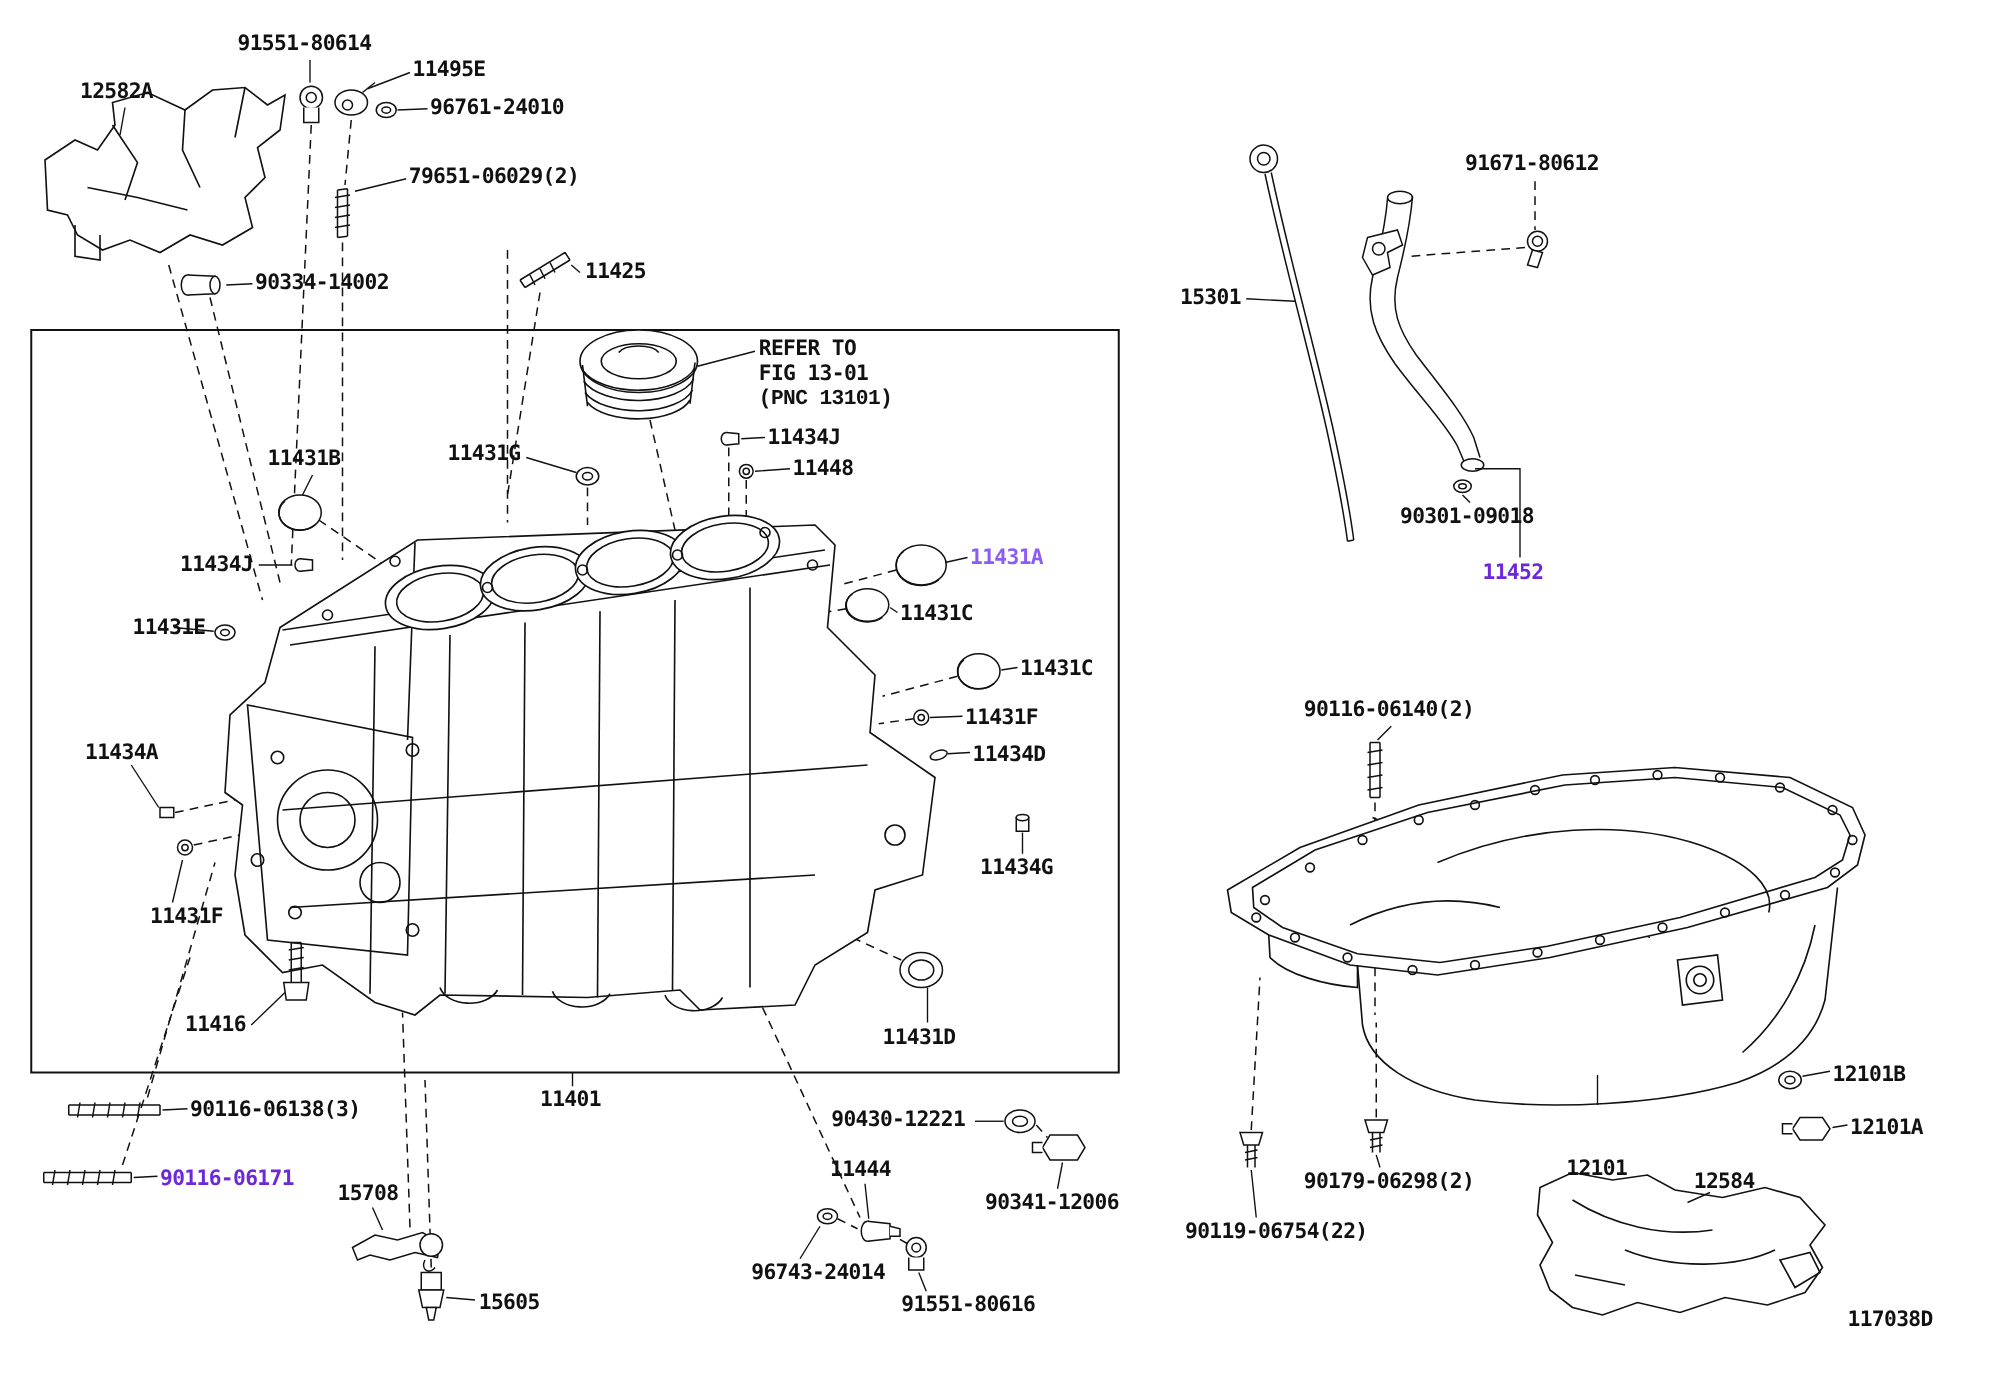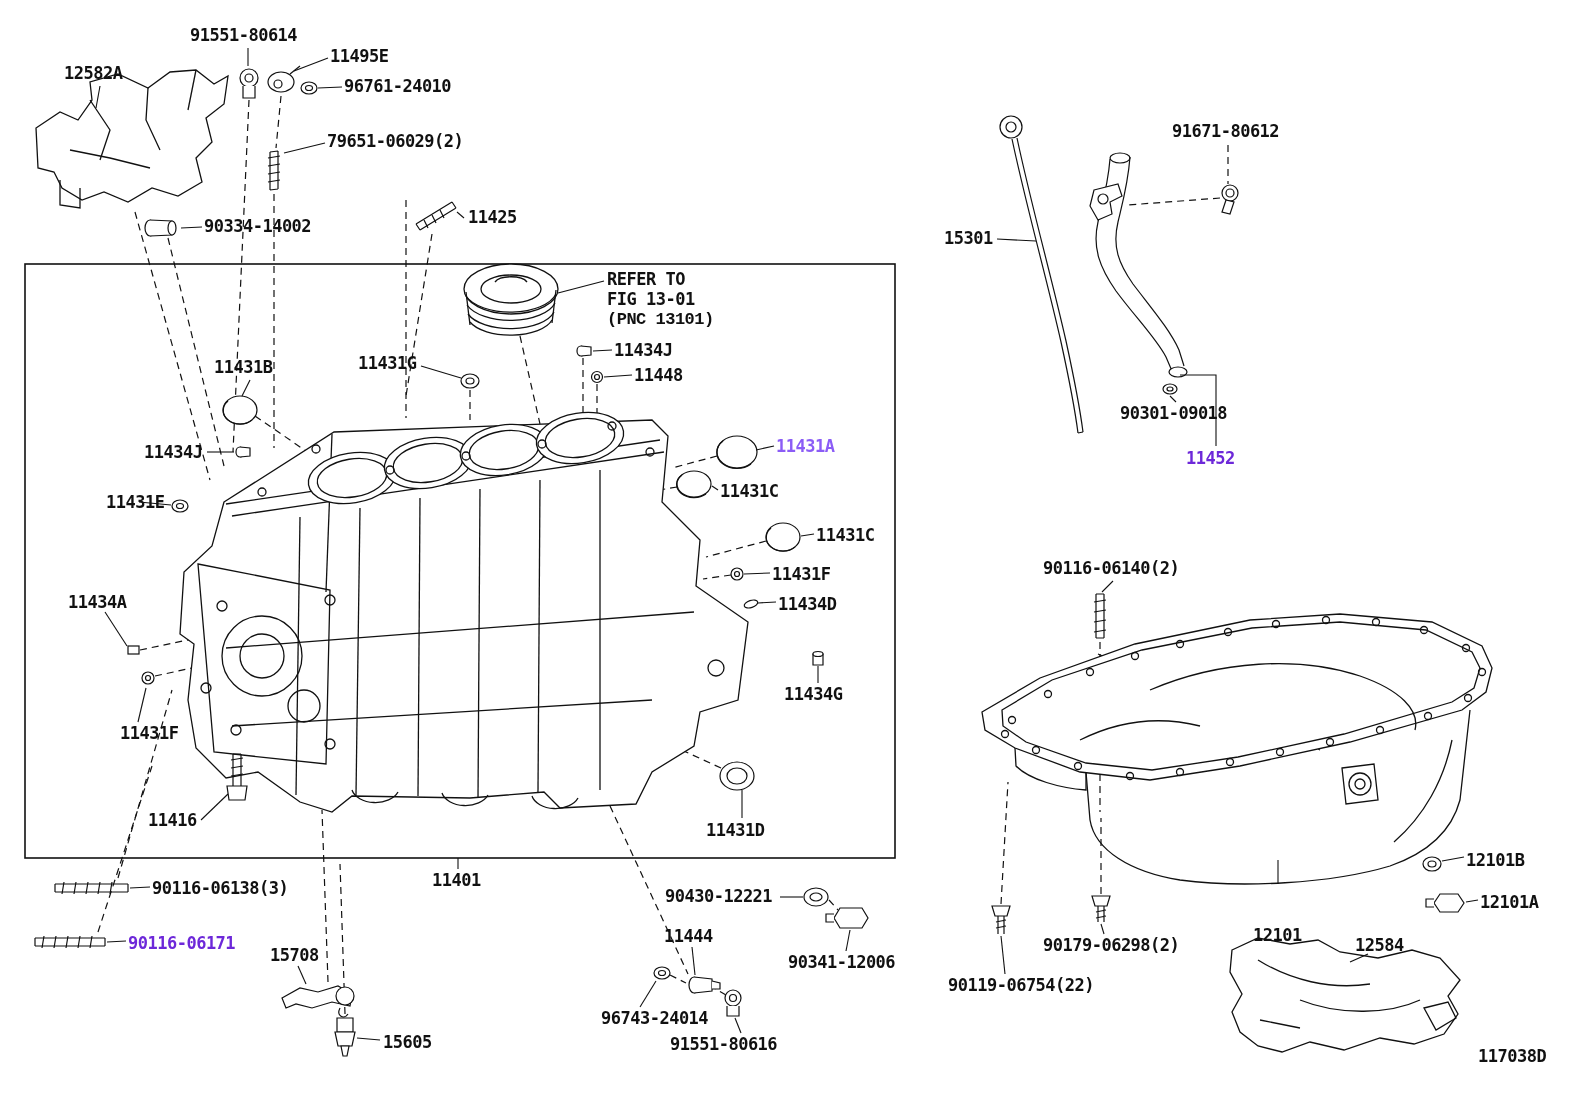--- a/index.html
+++ b/index.html
@@ -448,21 +448,21 @@
       <div class="label" style="left: 706px; top: 821px; color: rgb(17, 17, 17);">11431D</div>
       <div class="label" style="left: 432px; top: 871px; color: rgb(17, 17, 17);">11401</div>
       <div class="label" style="left: 152px; top: 879px; color: rgb(17, 17, 17);">90116-06138(3)</div>
       <div class="label" style="left: 665px; top: 887px; color: rgb(17, 17, 17);">90430-12221</div>
       <div class="label" style="left: 128px; top: 934px; color: #6d28d9;">90116-06171</div>
       <div class="label" style="left: 664px; top: 927px; color: rgb(17, 17, 17);">11444</div>
       <div class="label" style="left: 270px; top: 946px; color: rgb(17, 17, 17);">15708</div>
       <div class="label" style="left: 788px; top: 953px; color: rgb(17, 17, 17);">90341-12006</div>
       <div class="label" style="left: 601px; top: 1009px; color: rgb(17, 17, 17); text-align: center;">96743-24014</div>
       <div class="label" style="left: 383px; top: 1033px; color: rgb(17, 17, 17);">15605</div>
-      <div class="label" style="left: 670px; top: 1035px; color: rgb(17, 17, 17);">91551-80616</div>
+      <div class="label" style="left: 721px; top: 1035px; color: rgb(17, 17, 17);">91551-80616</div>
       <div class="label" style="left: 1172px; top: 122px; color: rgb(17, 17, 17);">91671-80612</div>
       <div class="label" style="left: 944px; top: 229px; color: rgb(17, 17, 17);">15301</div>
       <div class="label" style="left: 1120px; top: 404px; color: rgb(17, 17, 17);">90301-09018</div>
       <div class="label" style="left: 1186px; top: 449px; color: #6d28d9;">11452</div>
       <div class="label" style="left: 1043px; top: 559px; color: rgb(17, 17, 17);">90116-06140(2)</div>
       <div class="label" style="left: 1466px; top: 851px; color: rgb(17, 17, 17);">12101B</div>
       <div class="label" style="left: 1253px; top: 886px; color: rgb(17, 17, 17); margin-top: 40px;">12101</div>
       <div class="label" style="left: 1480px; top: 893px; color: rgb(17, 17, 17);">12101A</div>
       <div class="label" style="left: 1043px; top: 936px; color: rgb(17, 17, 17);">90179-06298(2)</div>
       <div class="label" style="left: 1355px; top: 936px; color: rgb(17, 17, 17);">12584</div>

